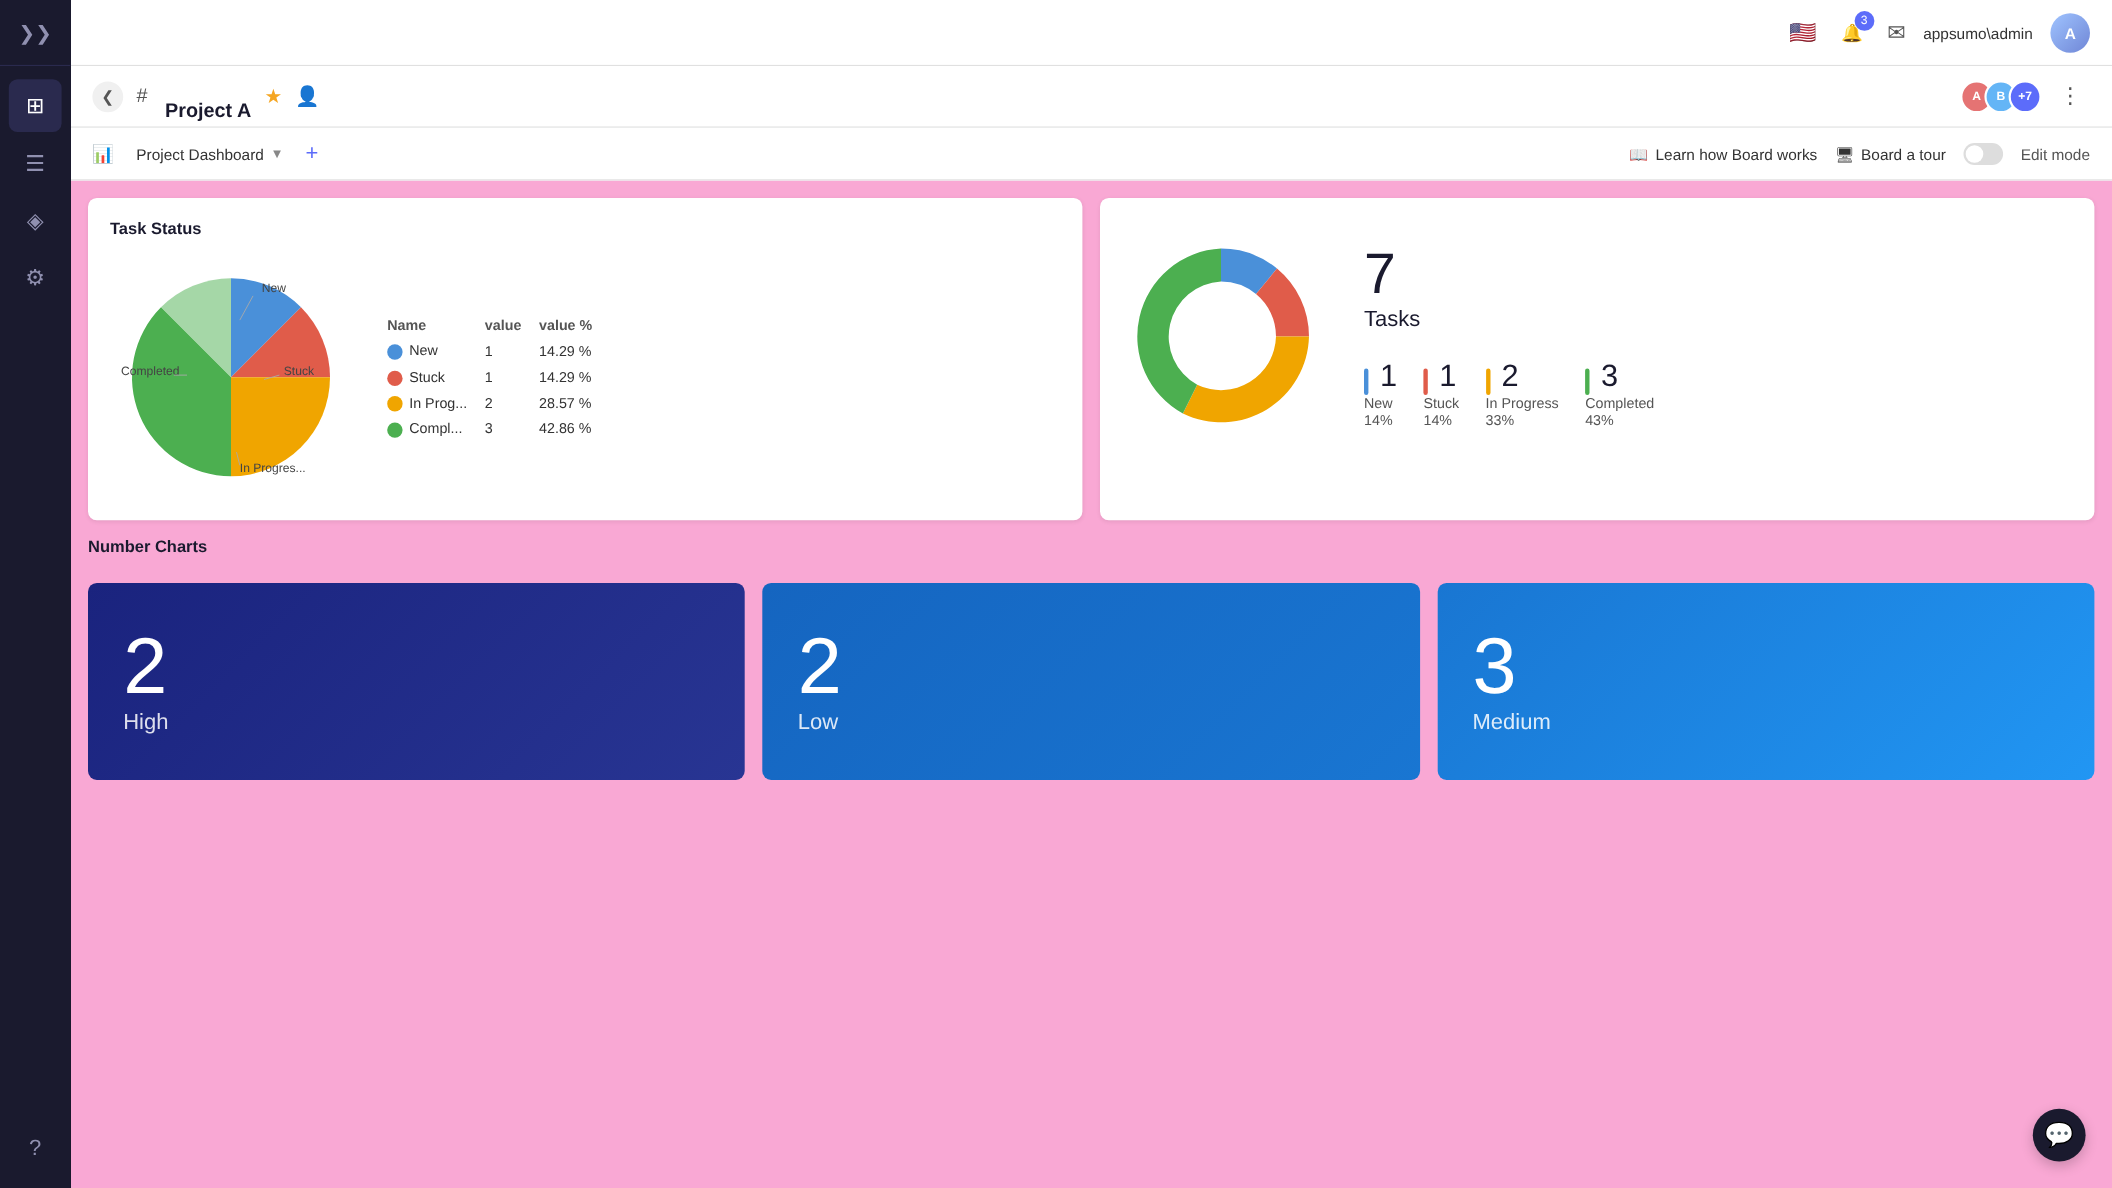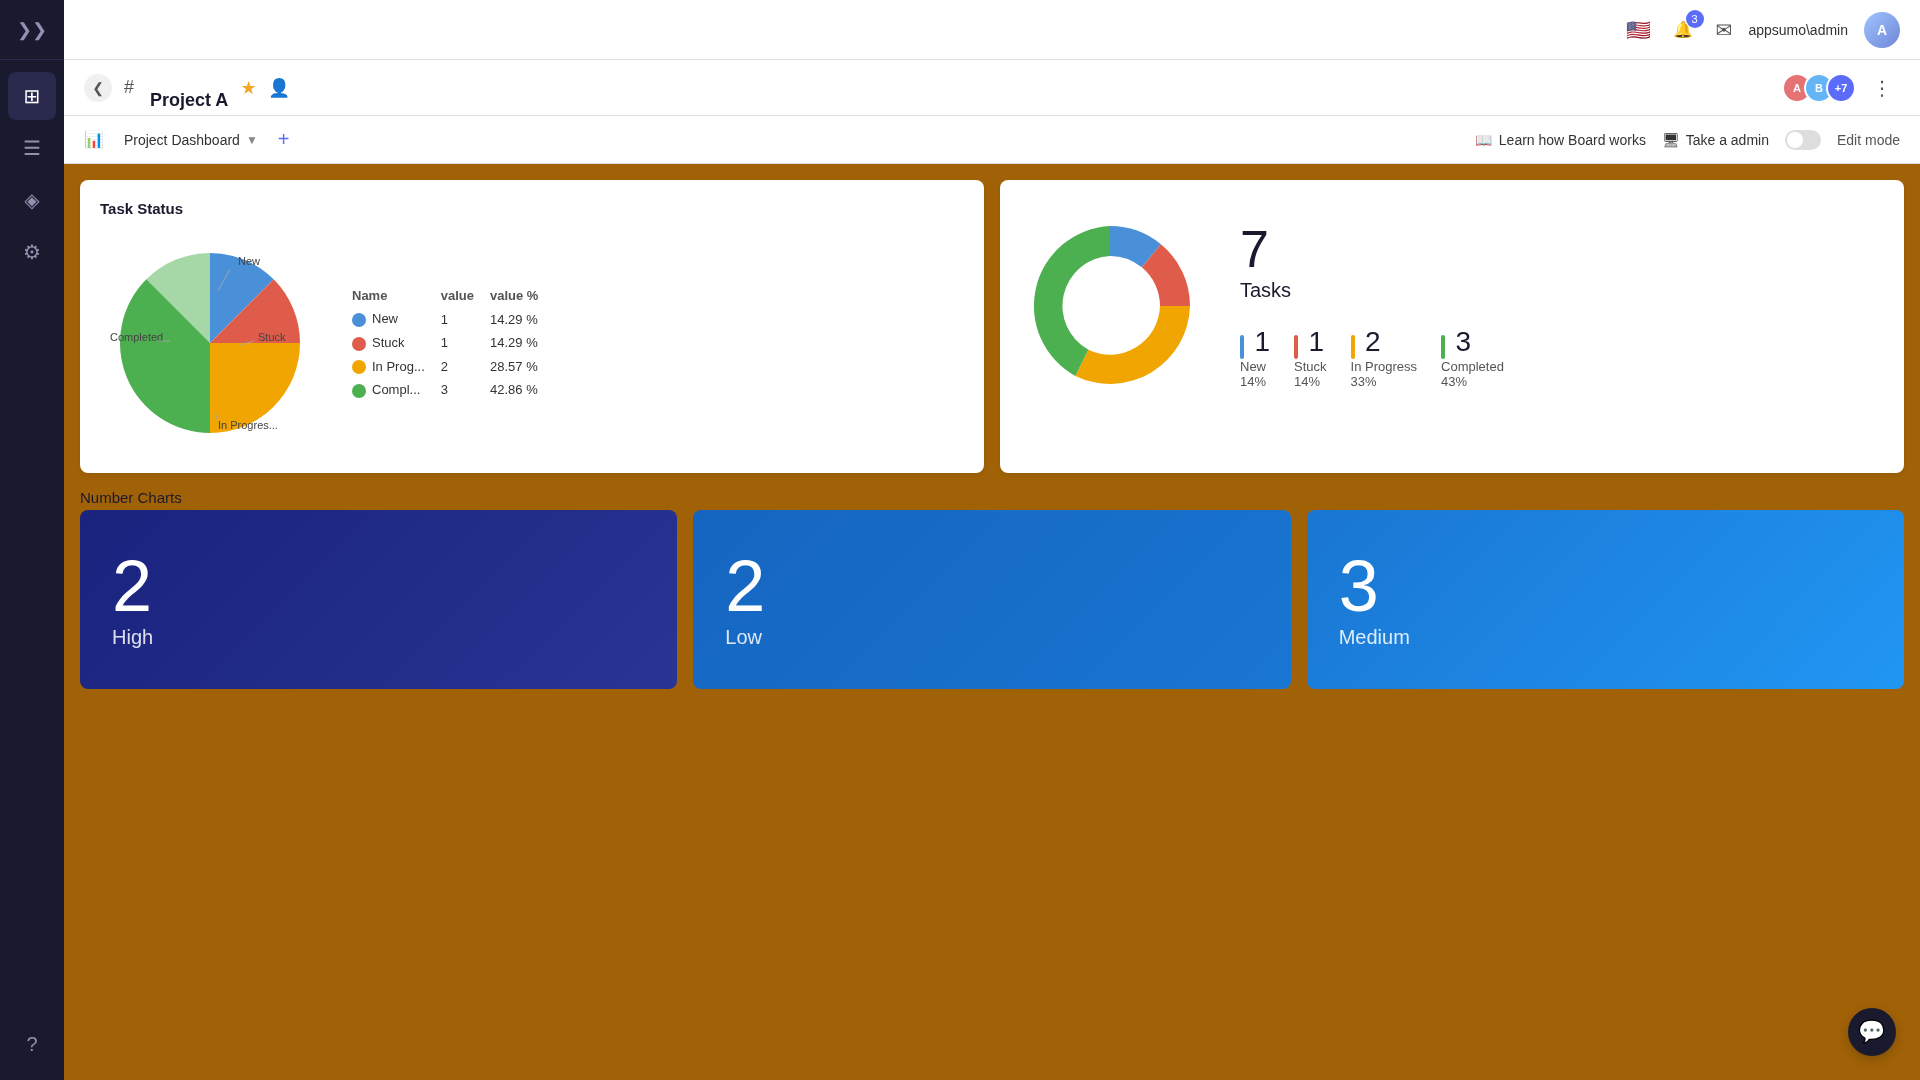--- a/index.html
+++ b/index.html
@@ -211,21 +211,21 @@
 
     
     .main-content {
       position: absolute;
       top: 164px;
       left: 64px;
       right: 0;
       bottom: 0;
       overflow-y: auto;
       padding: 16px;
-      background: #a16207;
+      background: #f9a8d4;
     }
 
     
     .charts-row {
       display: grid;
       grid-template-columns: 1fr 1fr;
       gap: 16px;
       margin-bottom: 16px;
     }
     .card {
@@ -335,23 +335,23 @@
     }
     .stat-pct {
       font-size: 13px;
       color: #555;
     }
 
     
     .number-charts-section { }
     .number-charts-title {
       font-size: 15px;
-      font-weight: 400;
+      font-weight: 700;
       color: #1a1a2e;
-      margin-bottom: 4px;
+      margin-bottom: 24px;
     }
     .number-charts-row {
       display: grid;
       grid-template-columns: 1fr 1fr 1fr;
       gap: 16px;
     }
     .number-card {
       border-radius: 8px;
       padding: 40px 32px;
       display: flex;
@@ -444,21 +444,21 @@
     <span class="tab-chevron">▼</span>
   </div>
   <span class="tab-add">+</span>
   <div class="tab-bar-right">
     <a class="tab-bar-link">
       <span>📖</span>
       <span>Learn how Board works</span>
     </a>
     <a class="tab-bar-link">
       <span>🖥</span>
-      <span>Take a admin</span>
+      <span>Board a tour</span>
     </a>
     <div class="toggle-switch"></div>
     <span class="edit-mode-label">Edit mode</span>
   </div>
 </div>
 
 <div class="main-content">
 
   <div class="charts-row">
 

